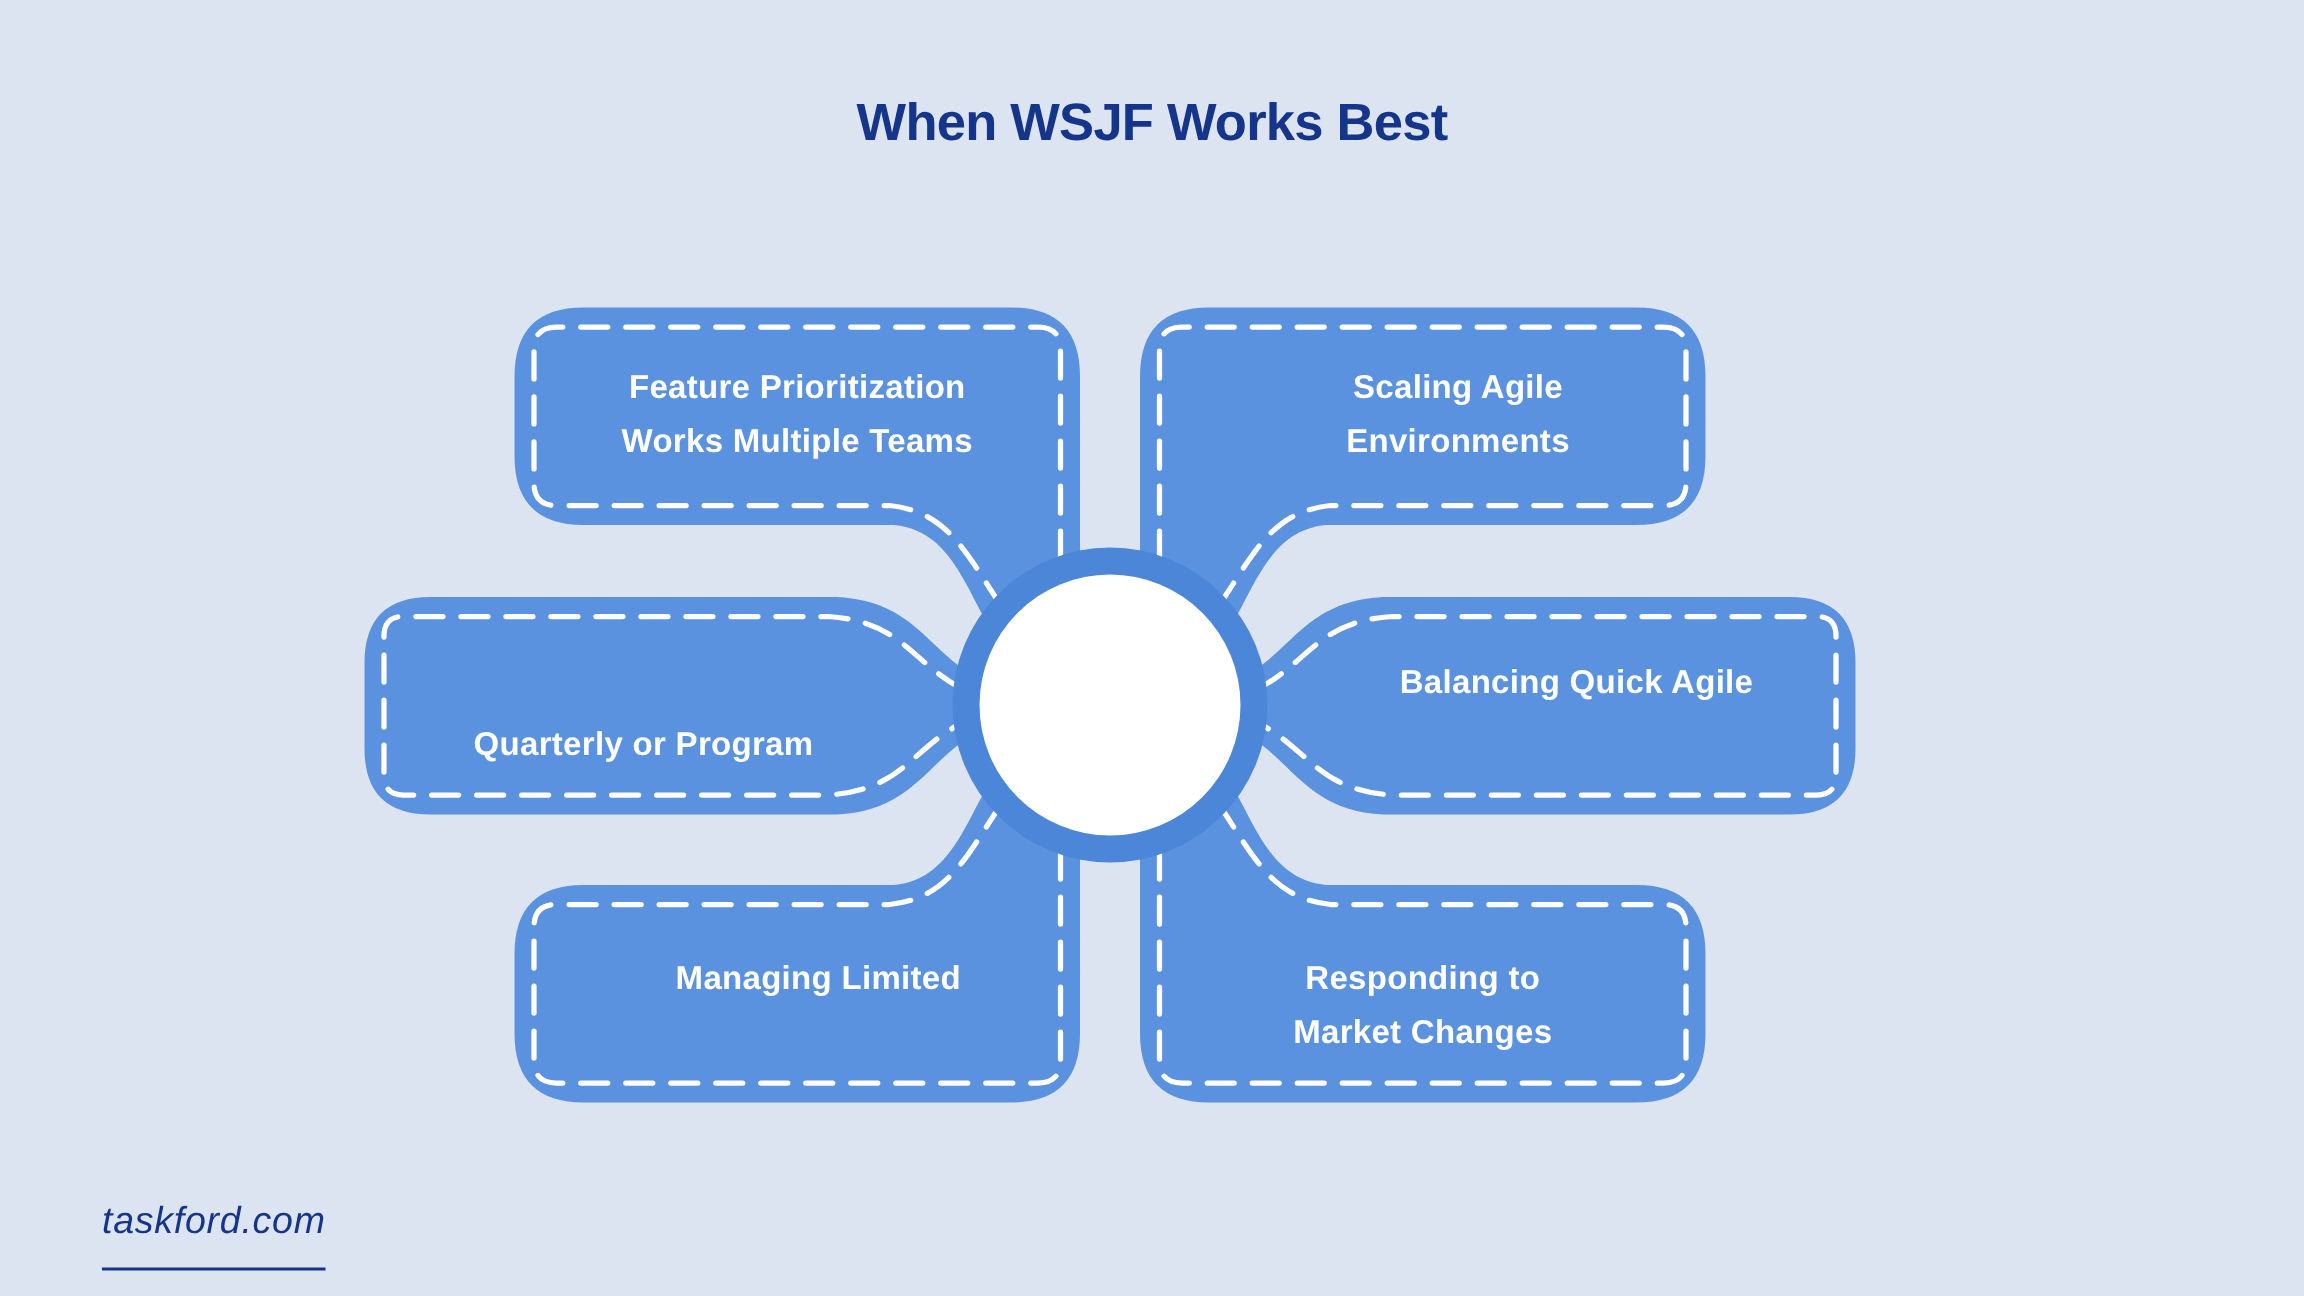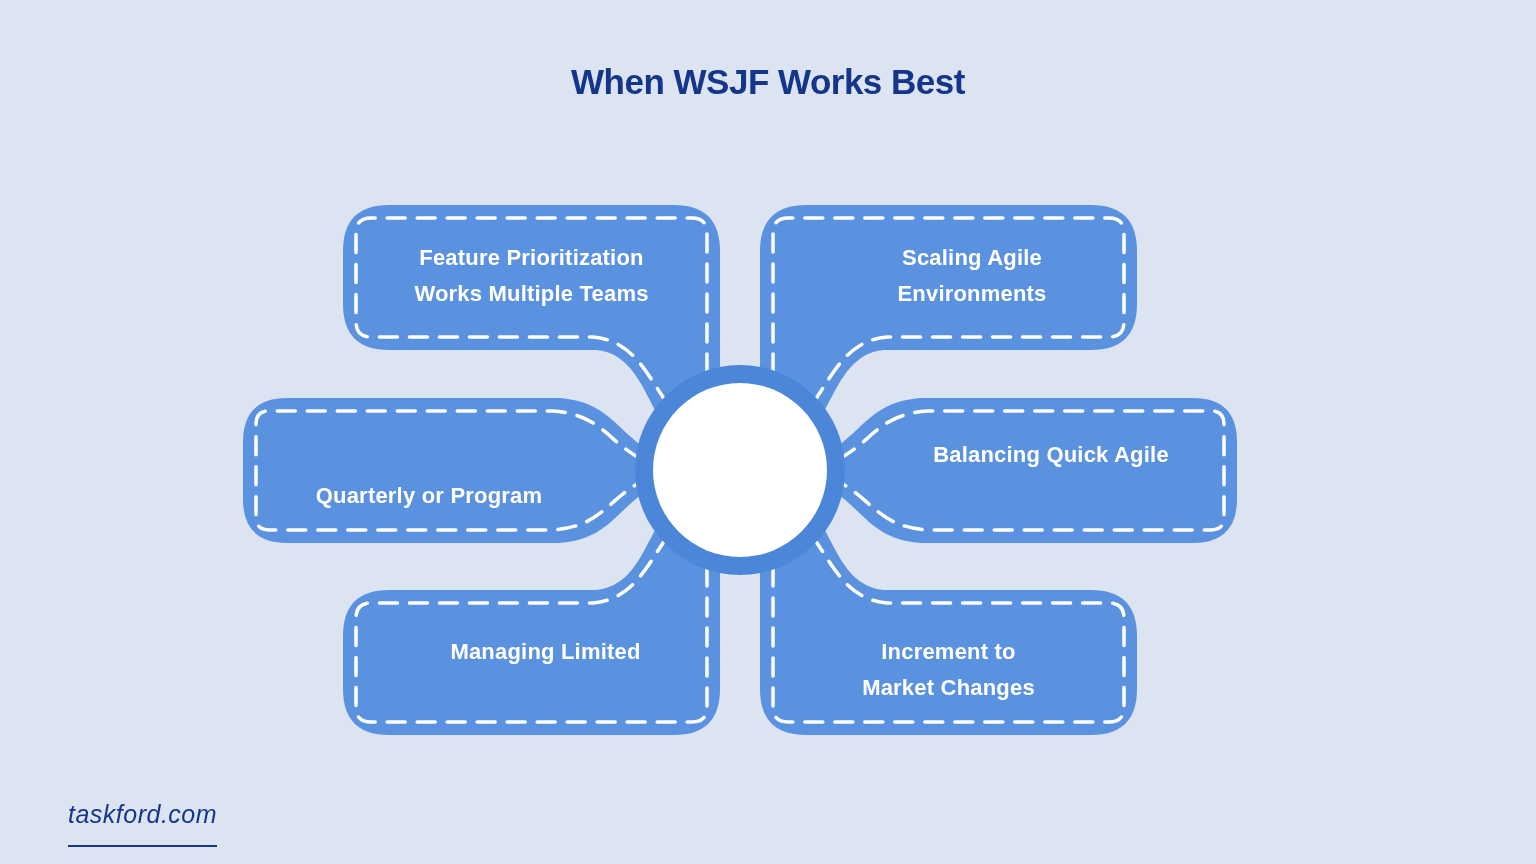--- a/index.html
+++ b/index.html
@@ -135,19 +135,19 @@
   <div class="label lbl-ml">
     <span>Quarterly or Program</span>
   </div>
   <div class="label lbl-mr">
     <span>Balancing Quick Agile</span>
   </div>
   <div class="label lbl-bl">
     <span>Managing Limited</span>
   </div>
   <div class="label lbl-br">
-    <span>Increment to</span>
+    <span>Responding to</span>
     <span>Market Changes</span>
   </div>
 
   <a class="footer-link">taskford.com</a>
 
 </div>
 
 </body></html>

